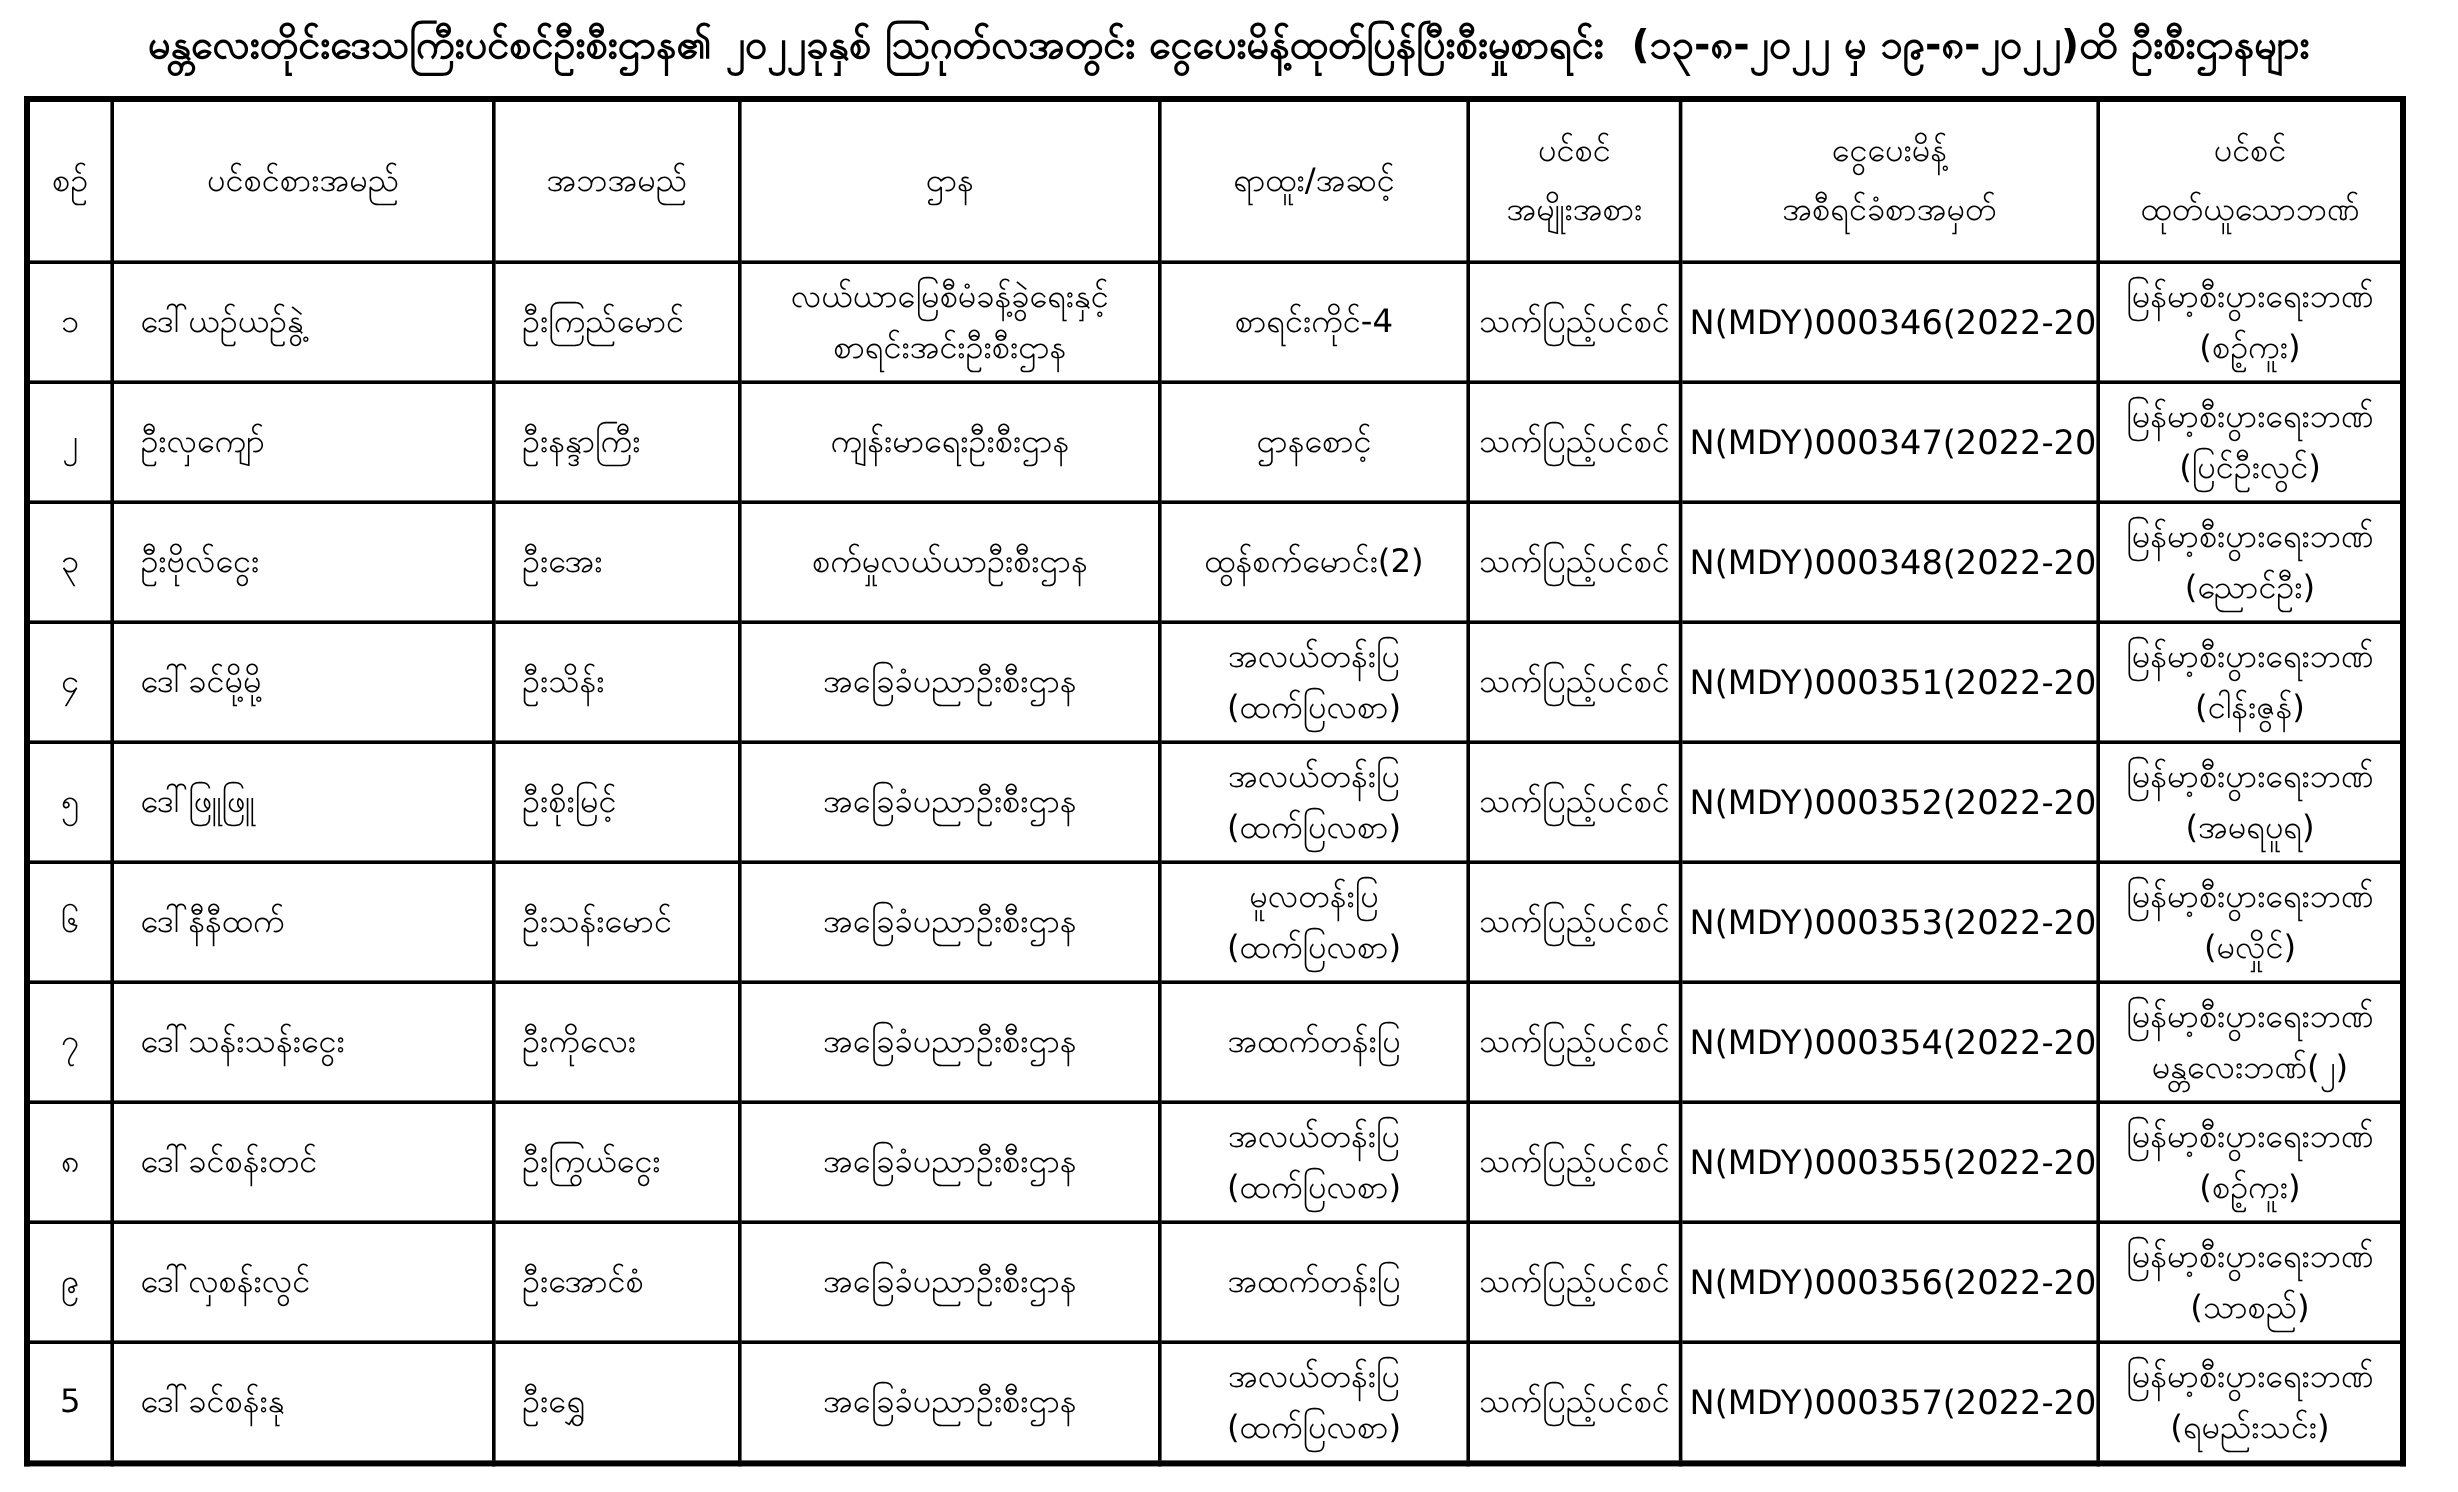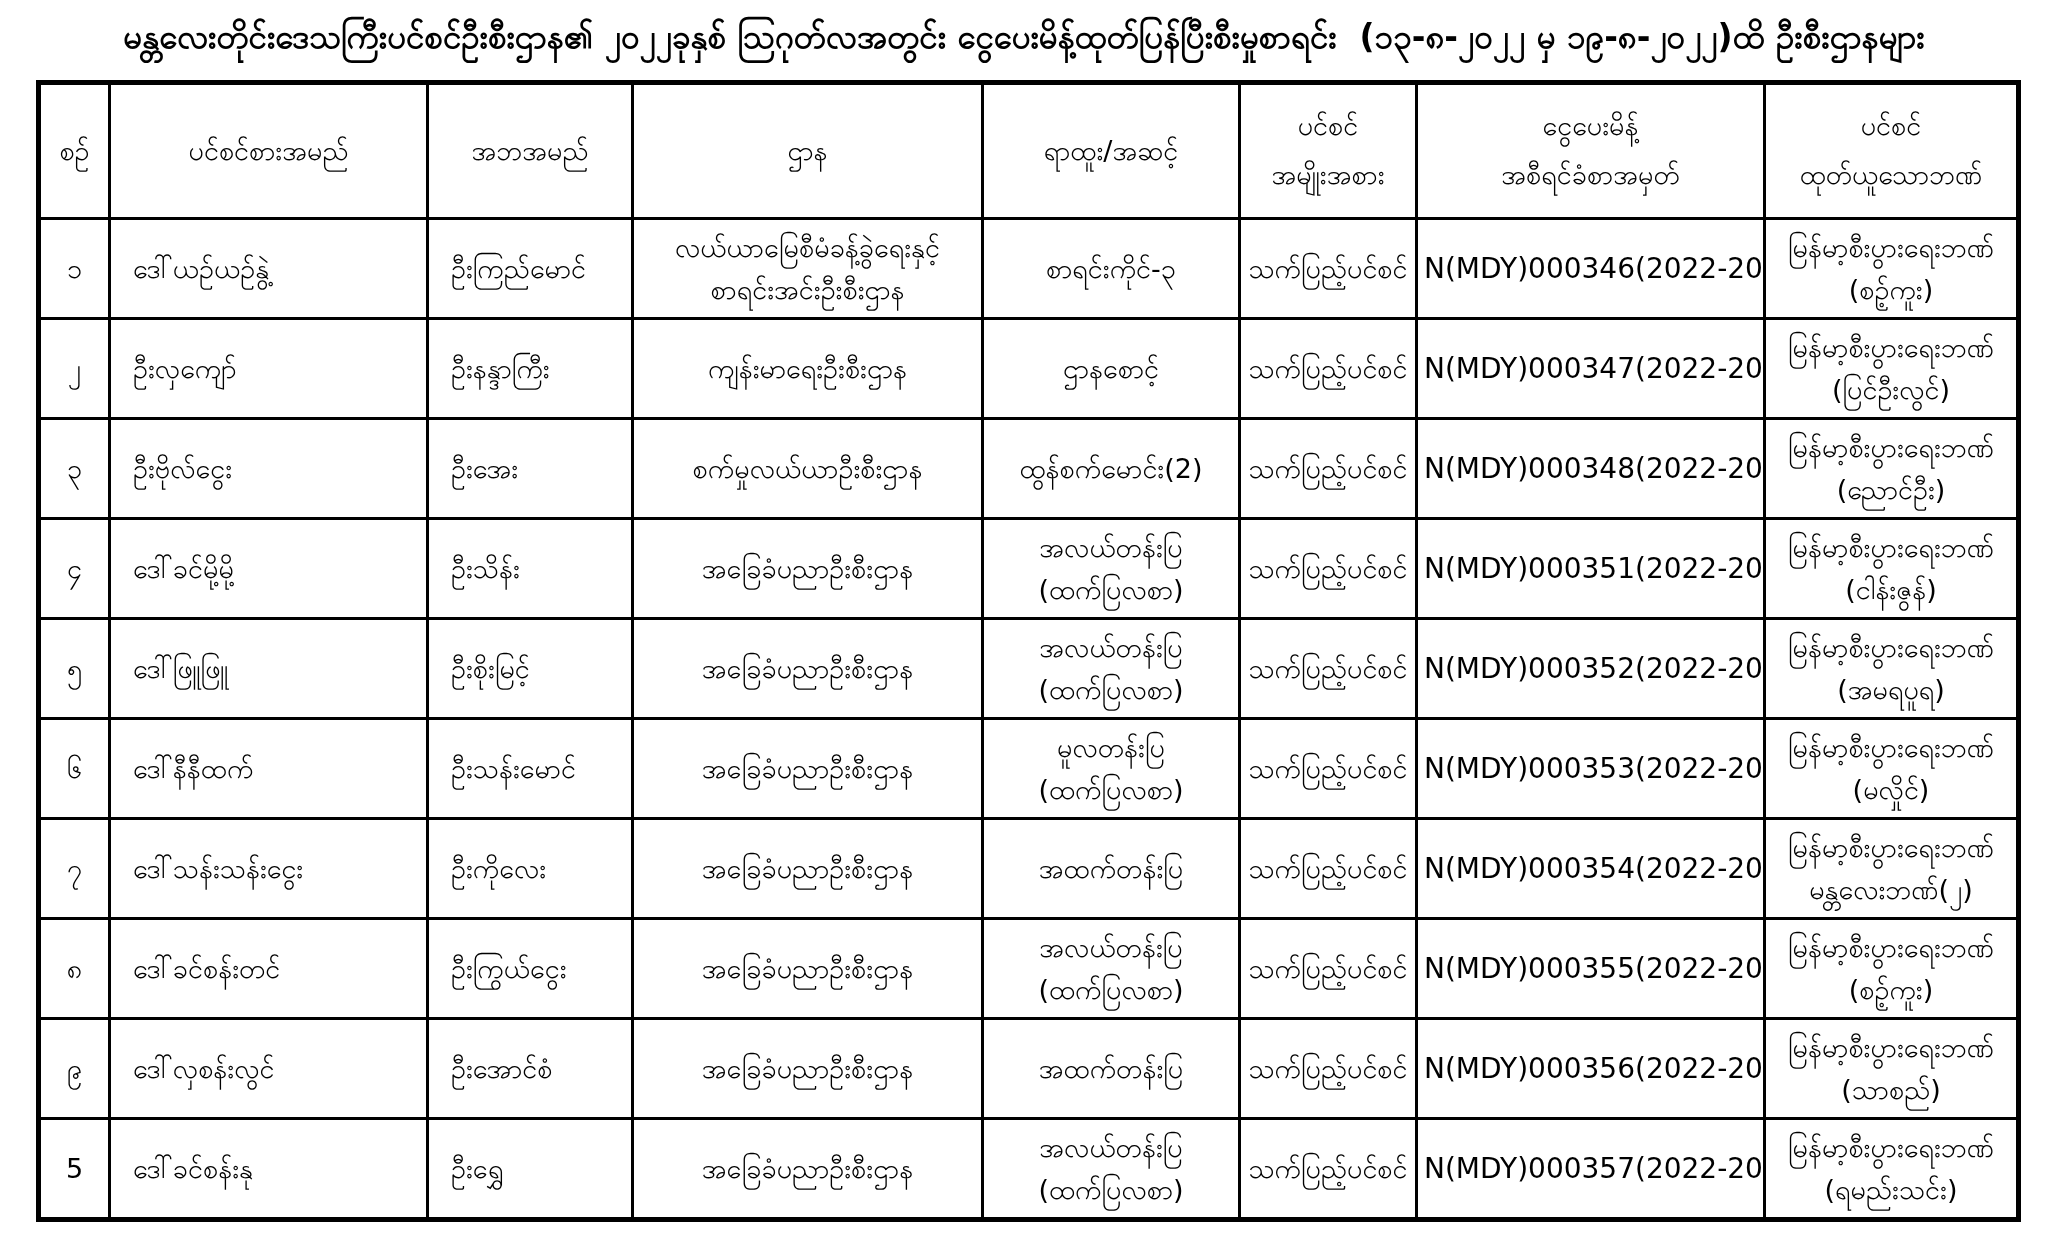--- a/index.html
+++ b/index.html
@@ -9,21 +9,21 @@
     overflow:hidden;
   }
   .page{width:2048px;height:1190px;position:relative;border-radius:25px;}
   .doc-title{
     padding-top:16px;height:58px;
     text-align:center;font-weight:bold;font-size:33px;
     white-space:pre-wrap;letter-spacing:0px;line-height:1.3;
   }
   table.pension-table{
     border-collapse:collapse;table-layout:fixed;
-    margin:6px auto 0 36px;width:1980px;
+    margin:6px auto 0 20px;width:1980px;
     border:5px solid #000;
   }
   .pension-table th,.pension-table td{
     border:3px solid #000;
     font-size:27px;font-weight:normal;
     white-space:pre-line;line-height:1.55;
     vertical-align:middle;text-align:center;
     padding:2px 6px;overflow:hidden;
   }
   .pension-table thead th{height:128px;line-height:1.8;}
@@ -69,21 +69,21 @@
 ထုတ်ယူသောဘဏ်</th>
       </tr>
     </thead>
     <tbody>
         <tr>
           <td>၁</td>
           <td>ဒေါ်ယဉ်ယဉ်နွဲ့</td>
           <td>ဦးကြည်မောင်</td>
           <td>လယ်ယာမြေစီမံခန့်ခွဲရေးနှင့်
 စာရင်းအင်းဦးစီးဌာန</td>
-          <td>စာရင်းကိုင်-၃</td>
+          <td>စာရင်းကိုင်-4</td>
           <td>သက်ပြည့်ပင်စင်</td>
           <td>N(MDY)000346(2022-2023)</td>
           <td>မြန်မာ့စီးပွားရေးဘဏ်
 (စဉ့်ကူး)</td>
         </tr>
         <tr>
           <td>၂</td>
           <td>ဦးလှကျော်</td>
           <td>ဦးနန္ဒာကြီး</td>
           <td>ကျန်းမာရေးဦးစီးဌာန</td>

